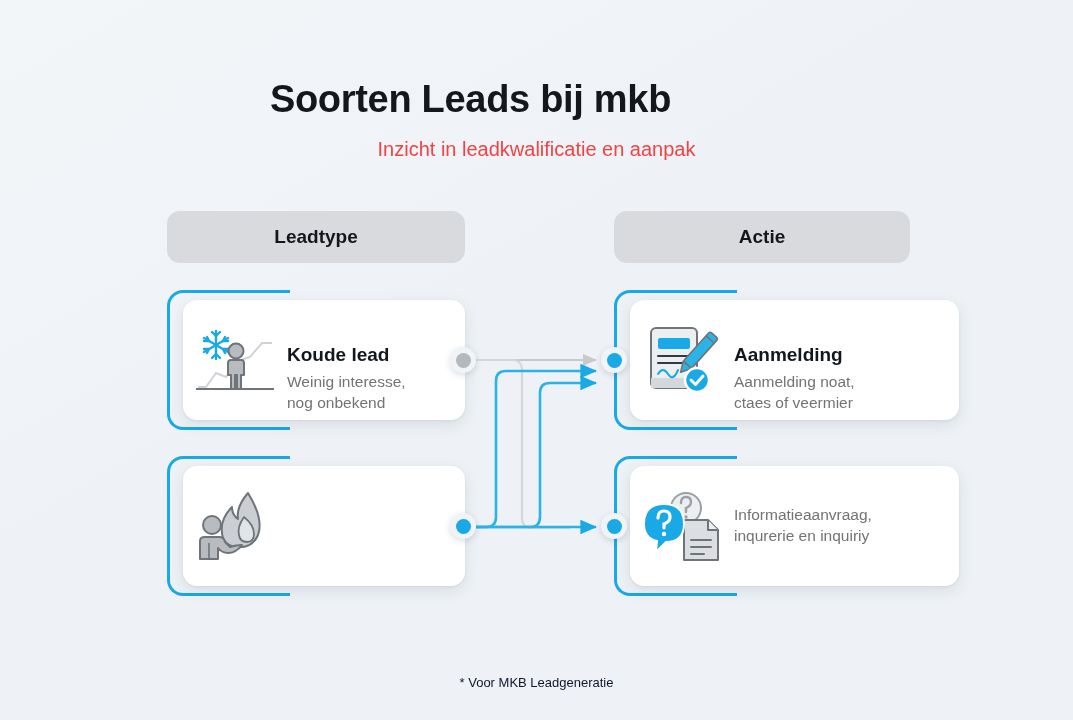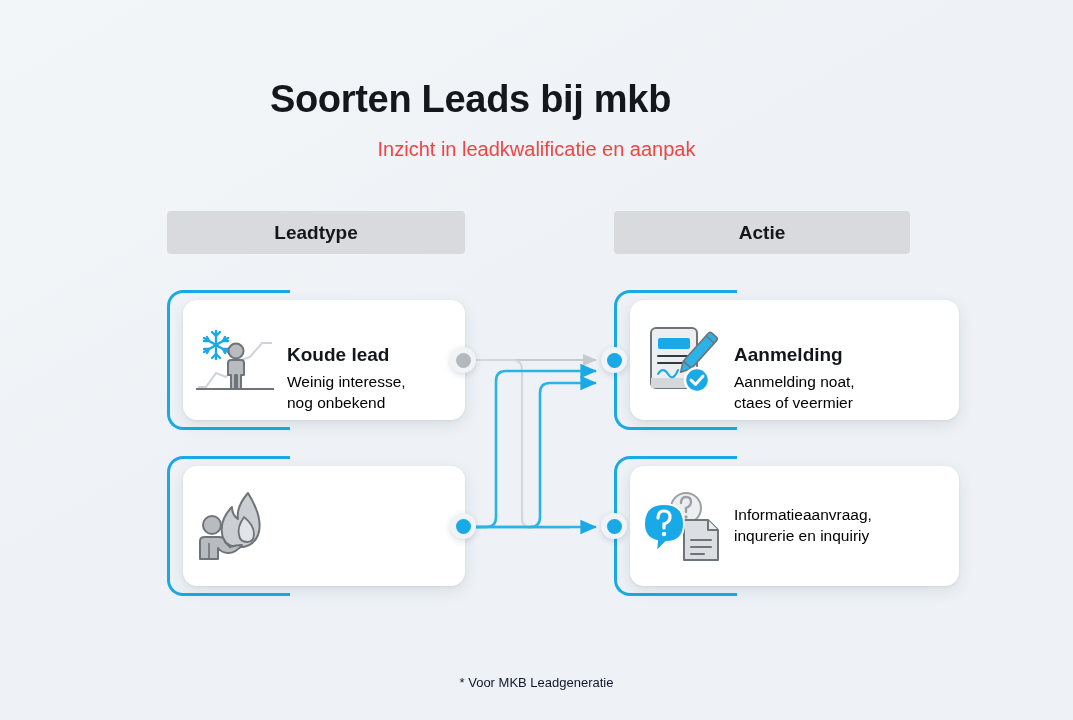--- a/index.html
+++ b/index.html
@@ -40,22 +40,22 @@
     width: 1073px;
     text-align: center;
     font-size: 20px;
     font-weight: normal;
     color: #ef4444;
   }
 
   
   .pill {
     position: absolute;
-    height: 43px;
-    border-radius: 4px;
+    height: 52px;
+    border-radius: 13px;
     background: #d8dadd;
     display: flex;
     align-items: center;
     justify-content: center;
     font-size: 19px;
     font-weight: bold;
     color: #13171b;
   }
   #pill-left  { left: 167px; top: 211px; width: 298px; }
   #pill-right { left: 614px; top: 211px; width: 296px; }
@@ -115,21 +115,21 @@
     font-size: 19px;
     font-weight: bold;
     color: #12171c;
     margin-bottom: 6px;
     white-space: nowrap;
     margin-top: 37px;
   }
   .card-desc {
     font-size: 15.5px;
     line-height: 1.35;
-    color: #000000;
+    color: #737373;
     white-space: pre-line;
   }
 
   #card-koude  { left: 167px; top: 290px; width: 298px; height: 140px; }
   #card-warme  { left: 167px; top: 456px; width: 298px; height: 140px; }
   #card-aanm   { left: 614px; top: 290px; width: 345px; height: 140px; }
   #card-info   { left: 614px; top: 456px; width: 345px; height: 140px; }
 
   
   .dot {

